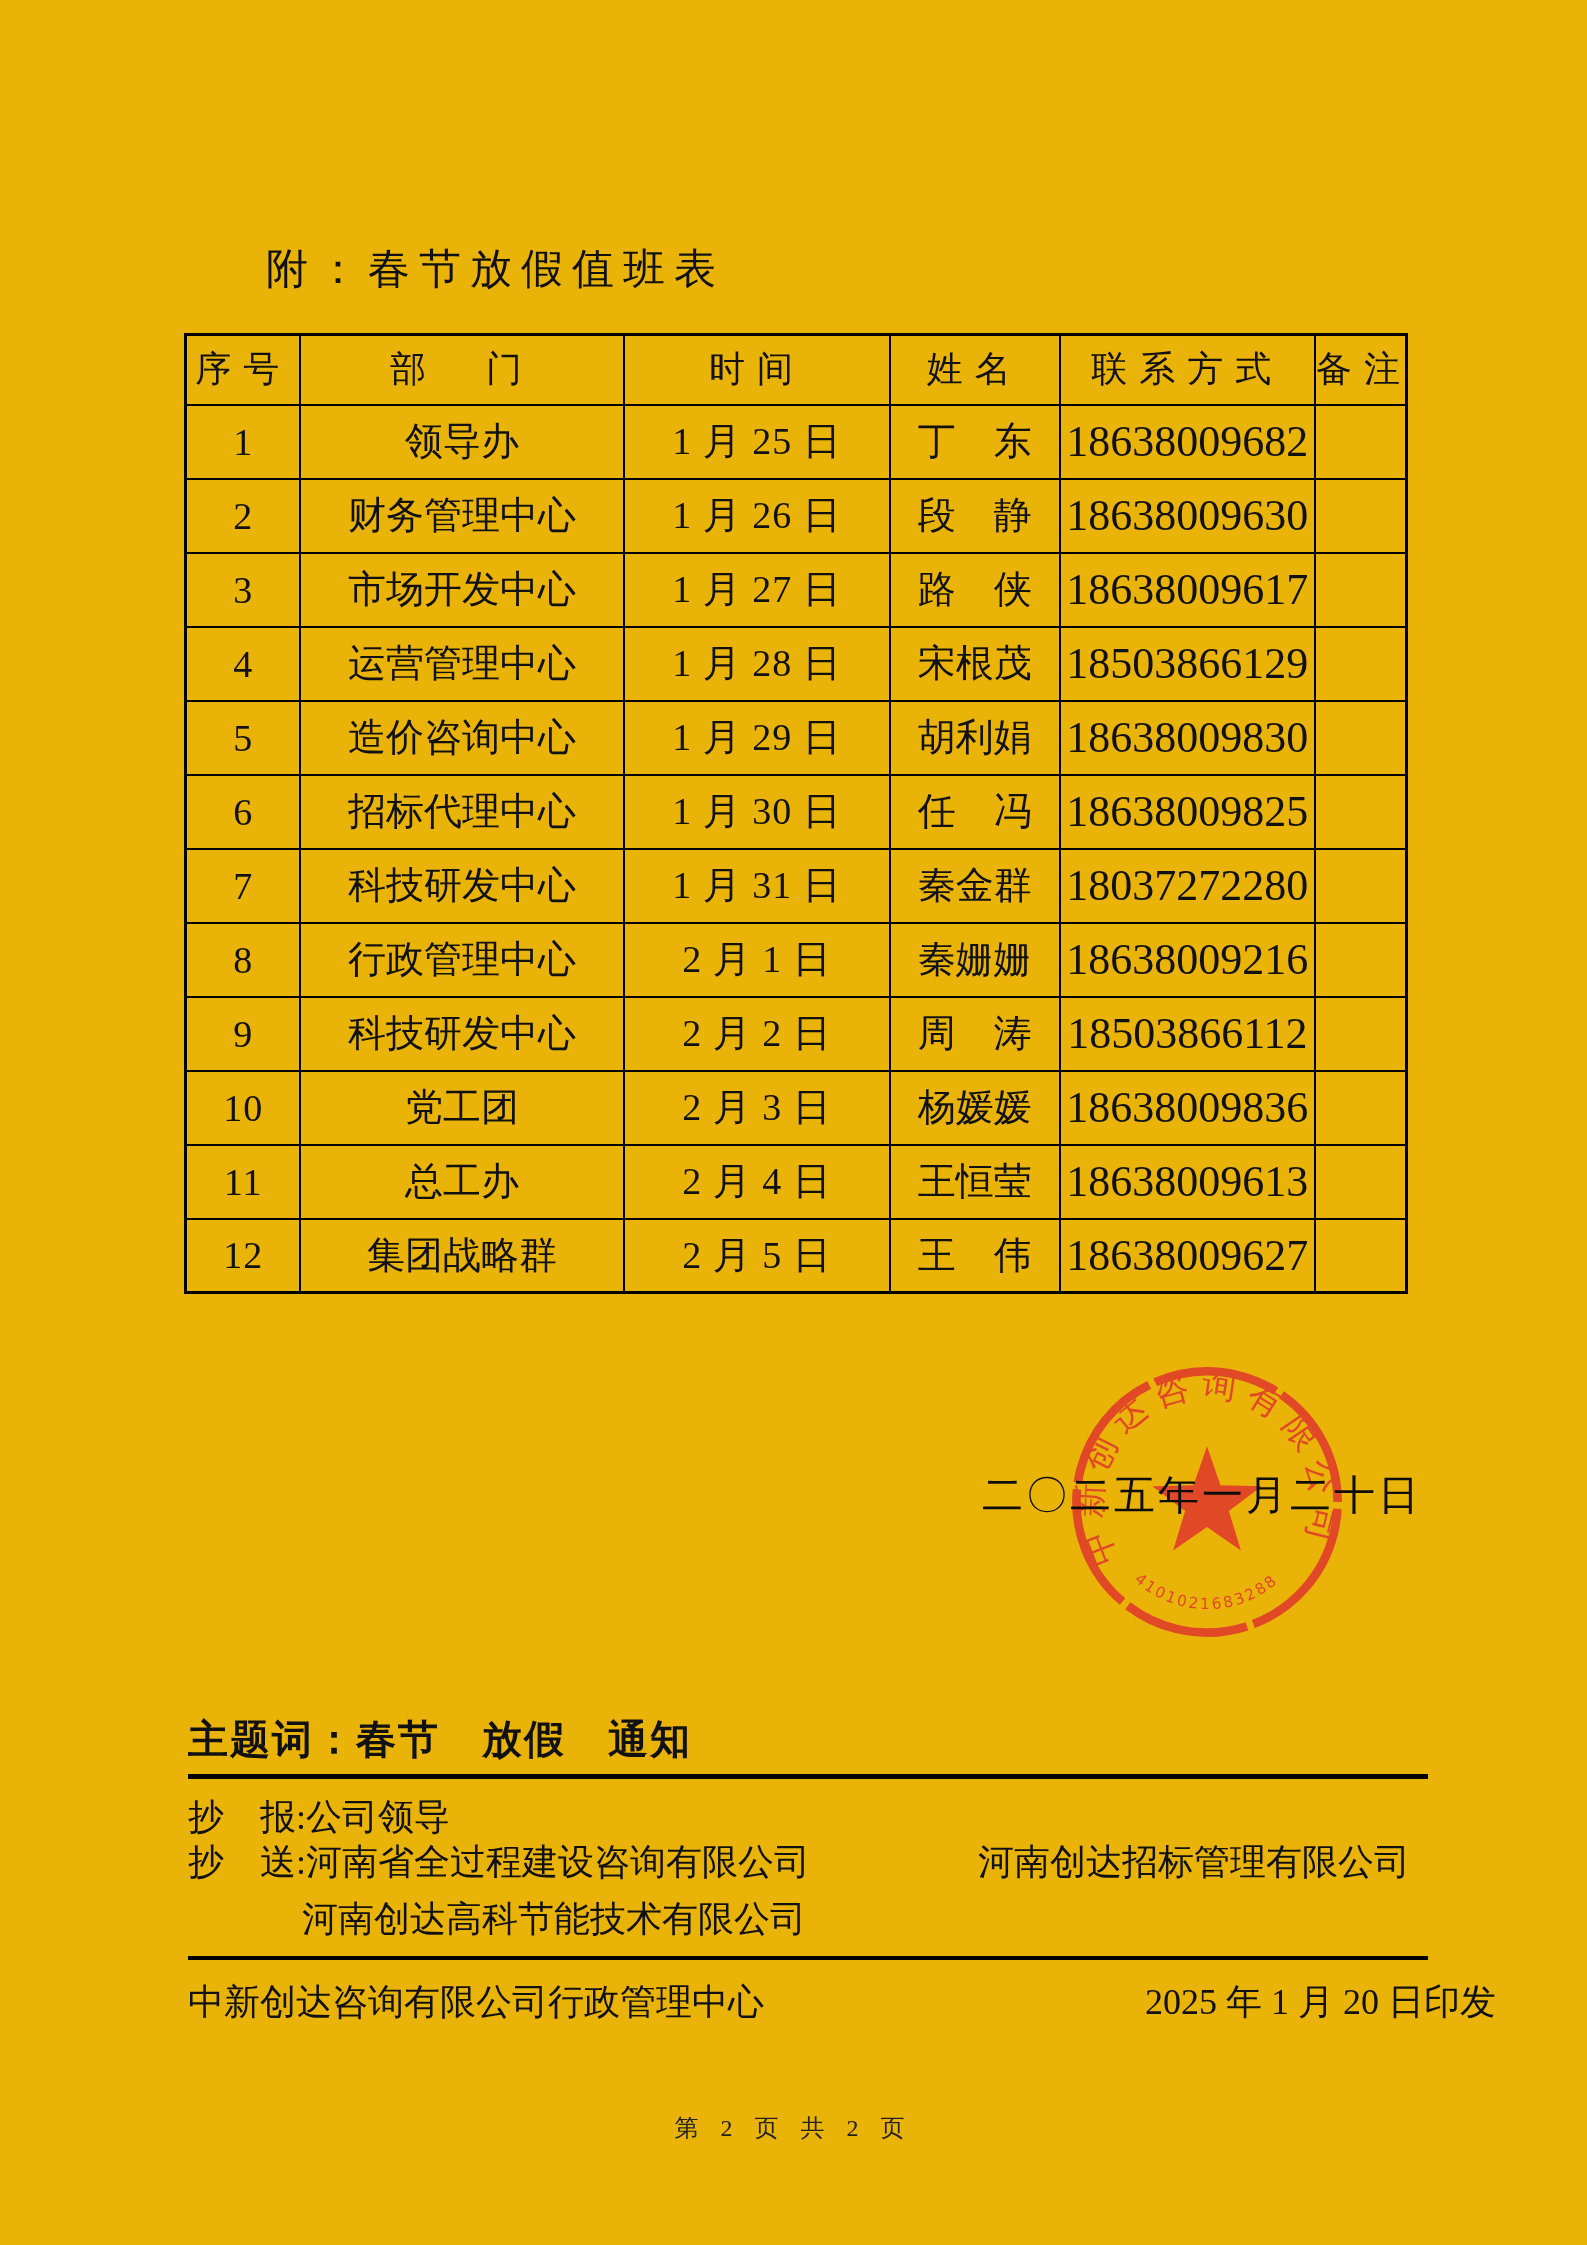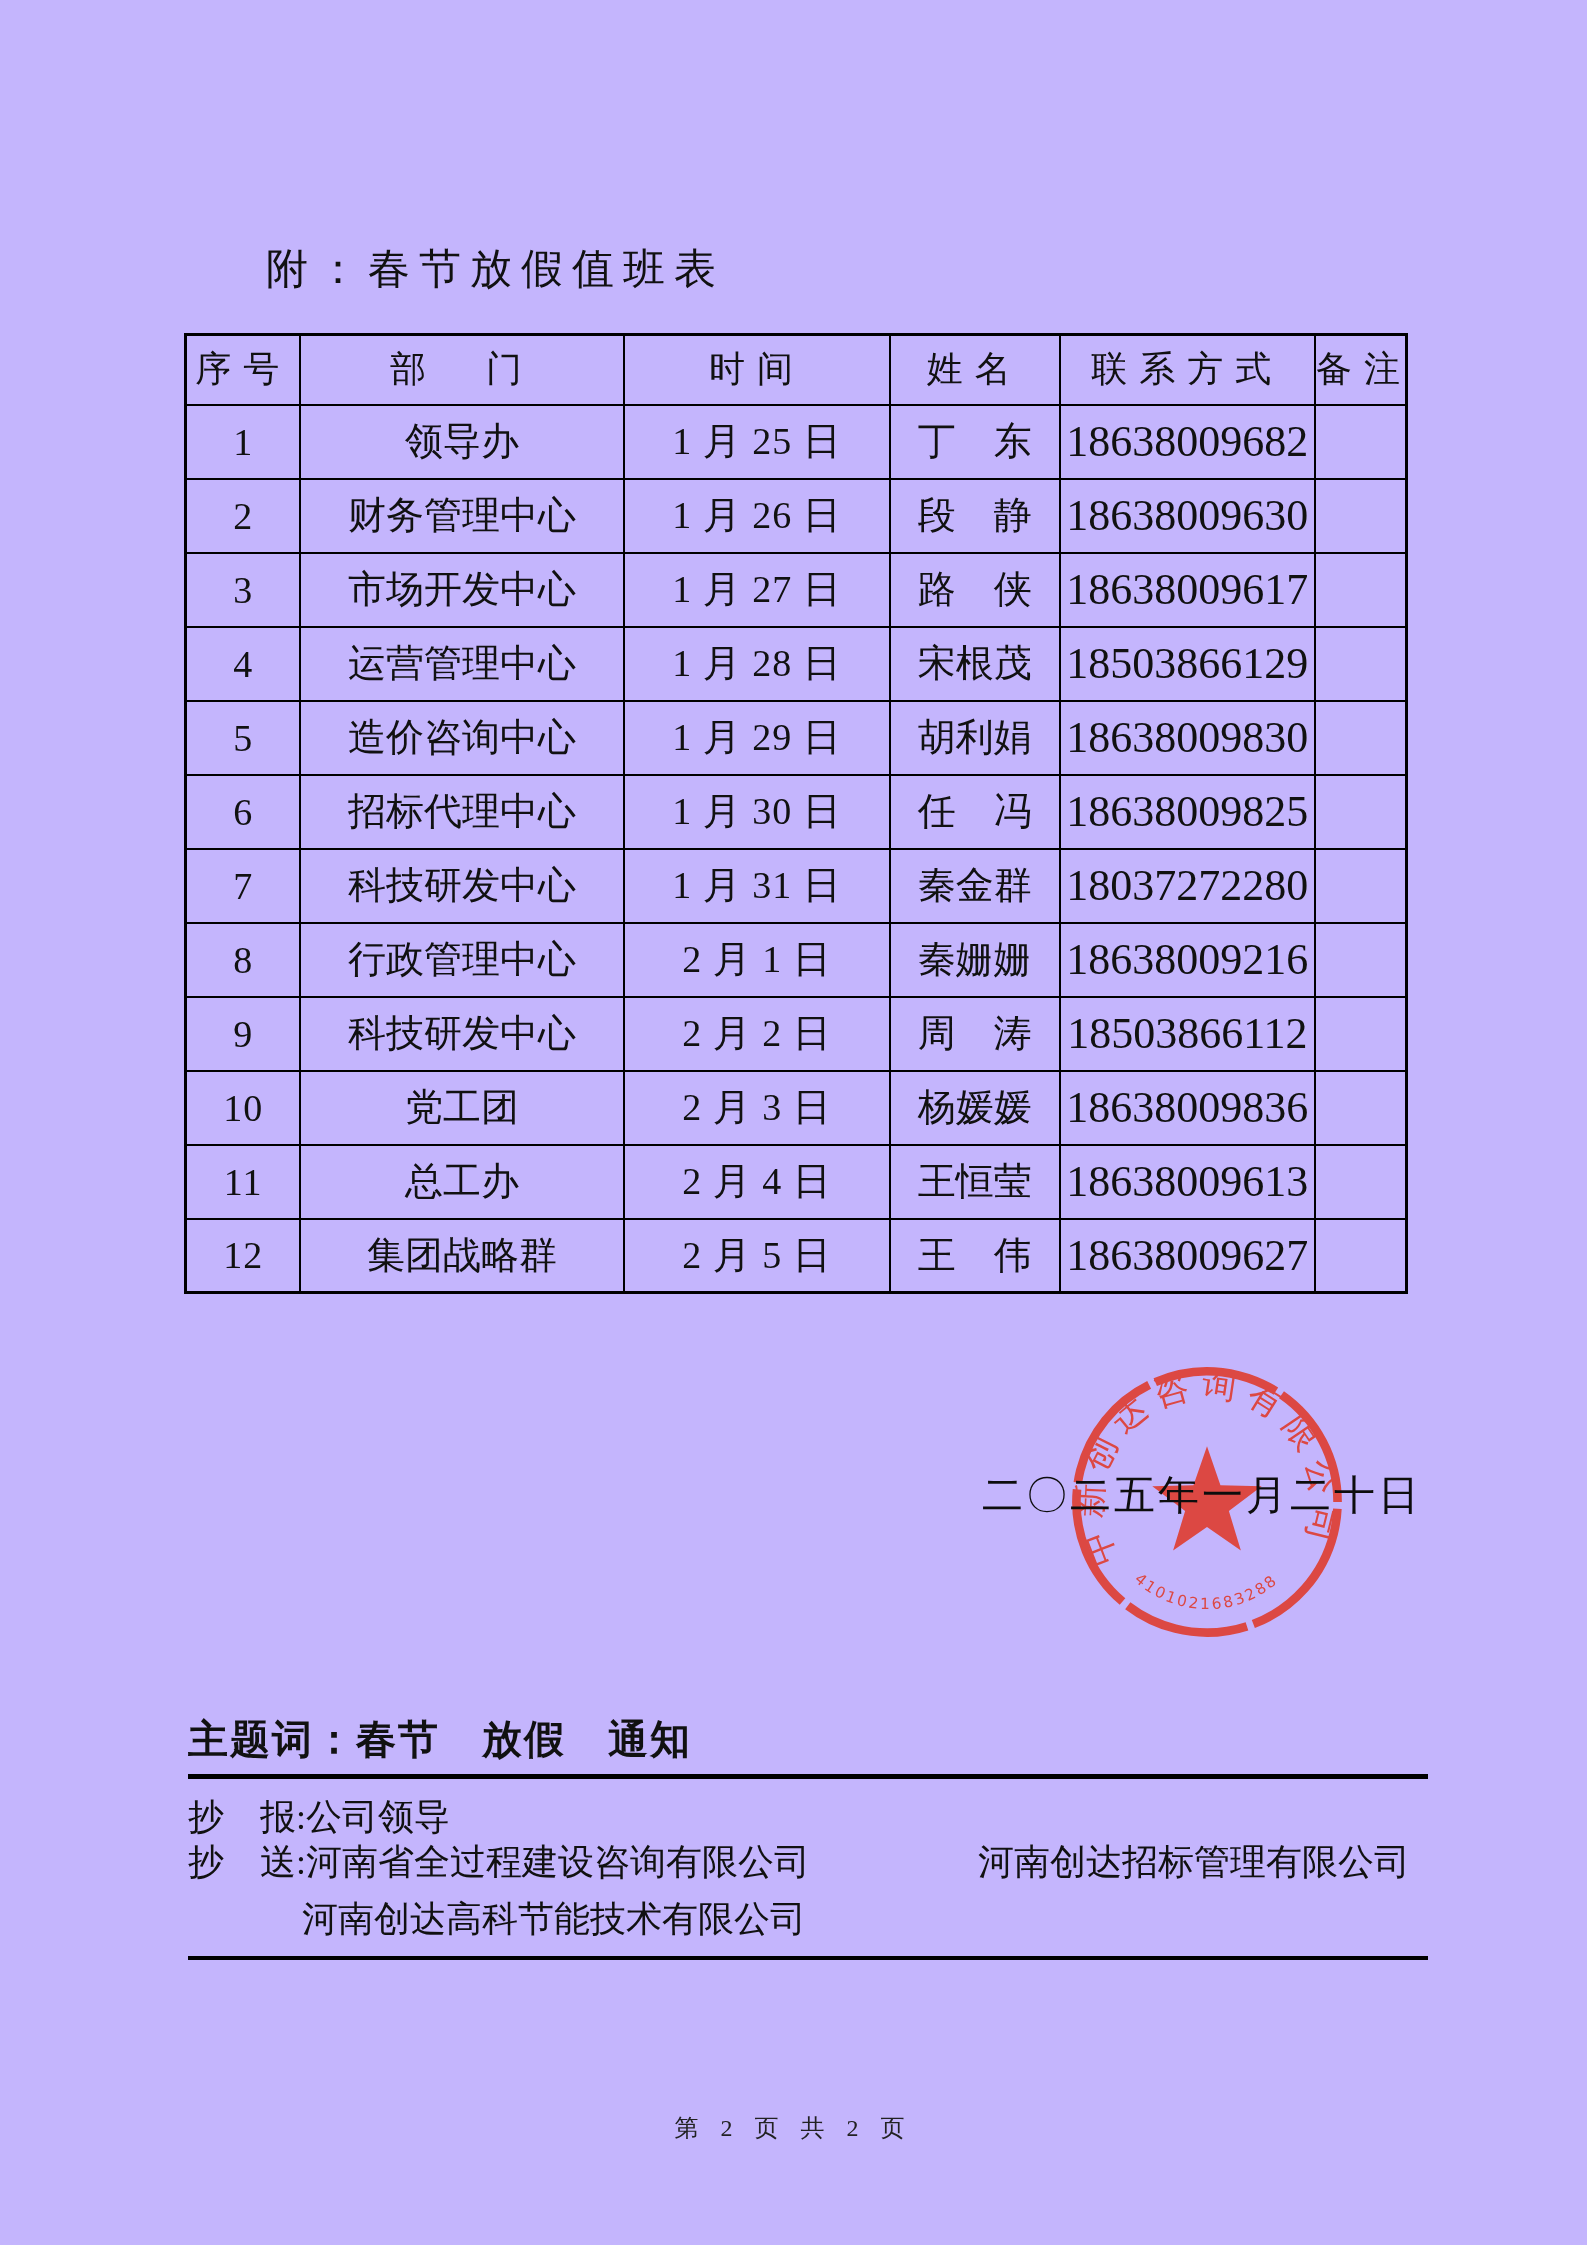--- a/index.html
+++ b/index.html
@@ -1,19 +1,19 @@
 <!DOCTYPE html>
 <html><head>
 <meta charset="utf-8">
 <style>
   html,body{margin:0;padding:0;background:#ffffff;}
   .page{
     position:relative;
     width:1587px;height:2245px;
-    background:#c4b5fd;
+    background:#eab308;
     font-family:"Liberation Serif","DejaVu Serif",serif;
     color:#111;
     overflow:hidden;
   }
   .doc-title{
     position:absolute;left:266px;top:241px;
     font-size:42px;letter-spacing:9px;white-space:nowrap;
   }
   table.duty-table{
     position:absolute;left:184px;top:333px;width:1224px;
@@ -230,17 +230,21 @@
   <div class="bottom-block">
     <div class="keywords">主题词：春节　放假　通知</div>
     <div class="rule-thick"></div>
     <div class="cc-line cc-report">抄　报:公司领导</div>
     <div class="cc-send-row">
       <span class="cc-line">抄　送:河南省全过程建设咨询有限公司</span>
       <span class="cc-line cc-send-right">河南创达招标管理有限公司</span>
     </div>
     <div class="cc-line cc-send2">河南创达高科节能技术有限公司</div>
     <div class="rule-thin"></div>
+    <div class="issuer-row">
+      <span>中新创达咨询有限公司行政管理中心</span>
+      <span class="issue-date">2025 年 1 月 20 日印发</span>
+    </div>
   </div>
 
   <div class="page-footer">第 2 页 共 2 页</div>
 
 </div>
 
 </body></html>

